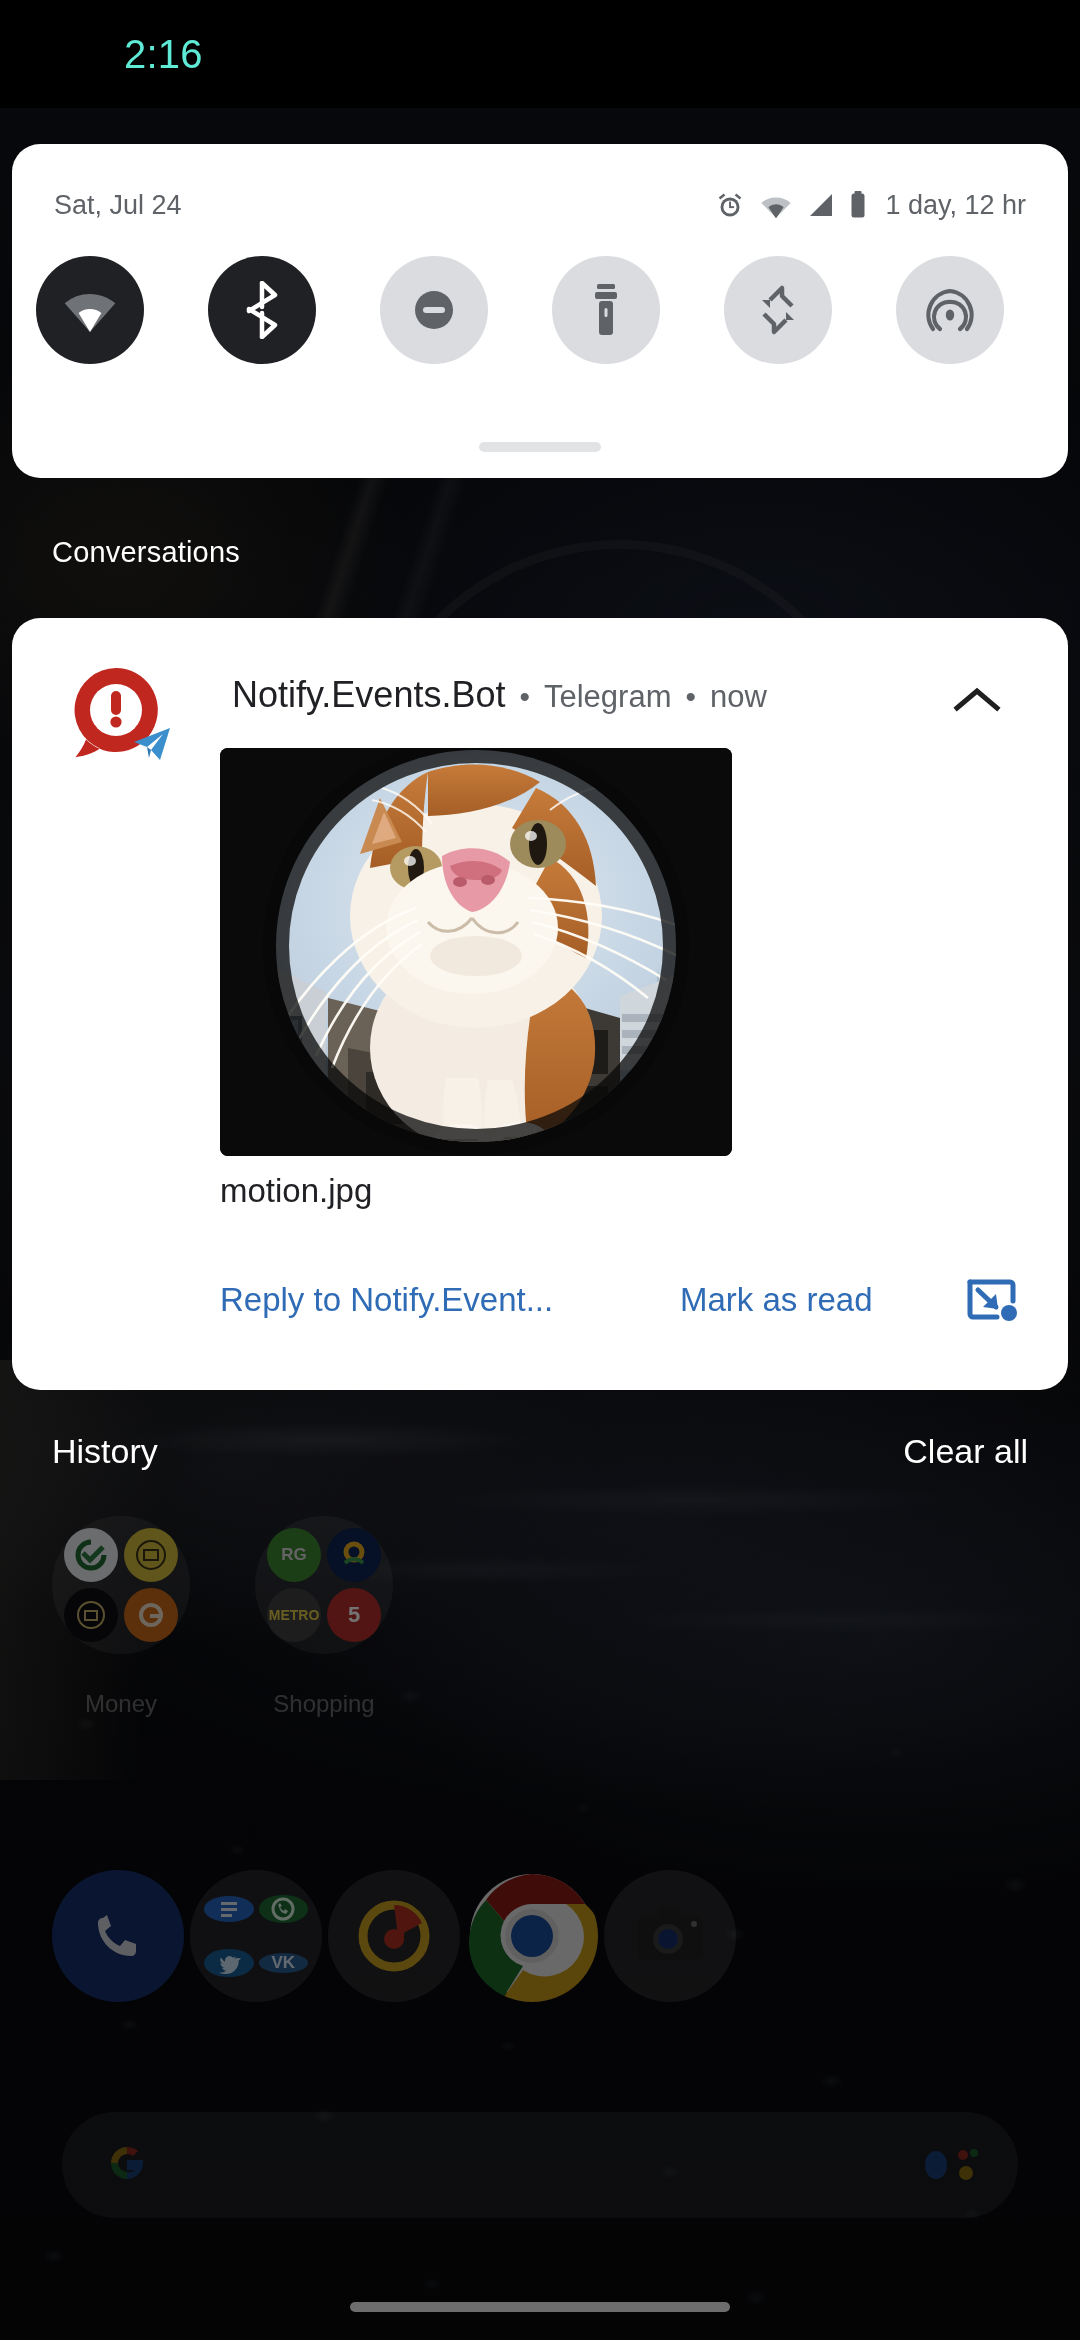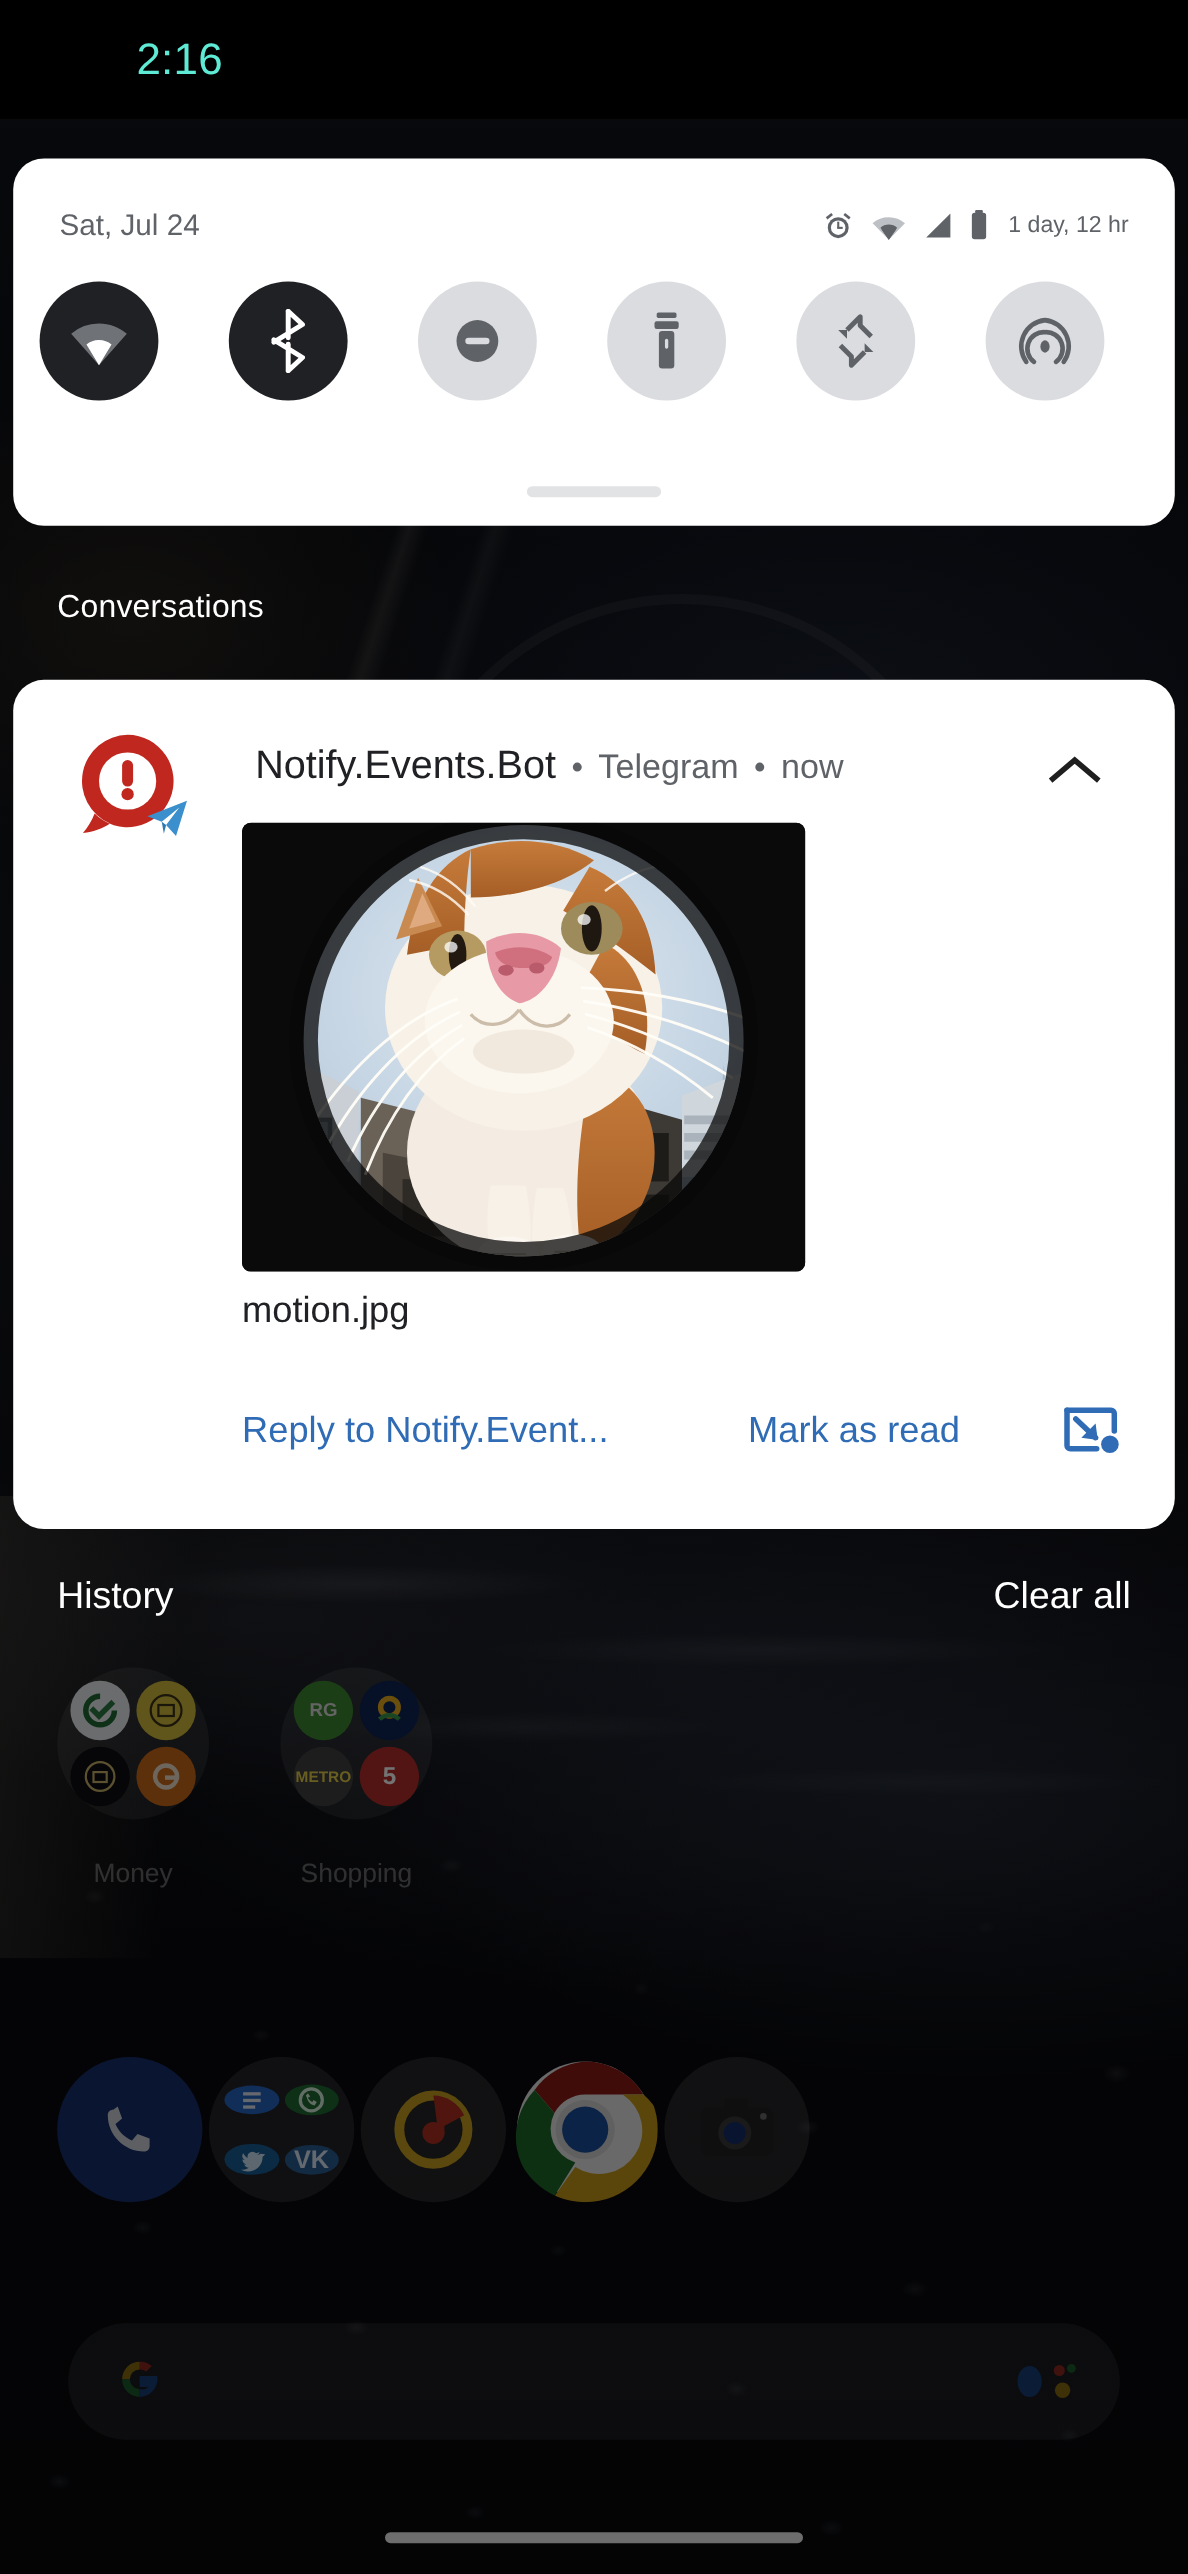--- a/index.html
+++ b/index.html
@@ -119,21 +119,21 @@
     padding: 0 42px;
     color: #5f6368;
     font-size: 27px;
   }
   #qs-date { flex: 0 0 auto; }
   #qs-icons {
     margin-left: auto;
     display: flex; align-items: center; gap: 14px;
   }
   #qs-icons svg { display: block; }
-  #battery-text { font-size: 21px; color: #5f6368; margin-left: 4px; }
+  #battery-text { font-size: 27px; color: #5f6368; margin-left: 4px; }
 
   #qs-tiles {
     position: absolute; left: 0; top: 112px;
     width: 1056px;
     display: flex; align-items: center;
     padding: 0 24px;
     gap: 0;
   }
   .tile {
     width: 108px; height: 108px;
@@ -392,21 +392,21 @@
       <svg width="28" height="28" viewBox="0 0 28 28">
           <circle cx="14" cy="14" r="10" fill="none" stroke="#d8f0dd" stroke-width="3"></circle>
           <path d="M10 12c1 4 3 6 7 7l2-3-3-2-1 2c-2-1-3-2-4-4l2-1-2-3-2 2z" fill="#d8f0dd"></path>
         </svg>
     </div>
     <div style="border-radius:50%;background:#1a5f99;display:flex;align-items:center;justify-content:center">
       <svg width="28" height="28" viewBox="0 0 28 28">
           <path d="M22 9c-1 .5-2 .8-3 1 1-.6 1.7-1.5 2-2.6-1 .6-2 1-3.2 1.2A4.5 4.5 0 0 0 10 12c0 .4 0 .7.1 1A12.8 12.8 0 0 1 6 8.6a4.5 4.5 0 0 0 1.4 6A4.4 4.4 0 0 1 5.4 14v.1c0 2.2 1.5 4 3.6 4.4a4.5 4.5 0 0 1-2 .1 4.5 4.5 0 0 0 4.2 3.1A9 9 0 0 1 4 23.4 12.7 12.7 0 0 0 10.9 25c8.3 0 12.8-6.9 12.8-12.8v-.6c.9-.6 1.6-1.4 2.3-2.3z" fill="#cfe4f5"></path>
         </svg>
     </div>
-    <div style="border-radius:50%;background:#2a5e96;display:flex;align-items:center;justify-content:center;font-size:23px;color:#dbe8f5;font-weight:700">VK</div>
+    <div style="border-radius:50%;background:#2a5e96;display:flex;align-items:center;justify-content:center;font-size:17px;color:#dbe8f5;font-weight:700">VK</div>
   </div>
 
   <div class="dockicon" style="left:328px; top:1870px; background:rgba(200,200,200,.15);">
     <svg width="86" height="86" viewBox="0 0 86 86">
       <circle cx="43" cy="43" r="31" fill="none" stroke="#c8a020" stroke-width="9"></circle>
       <path d="M43 12a31 31 0 0 1 28 18l-24 13z" fill="#b03020"></path>
       <circle cx="43" cy="46" r="10" fill="#b03020"></circle>
       <rect x="47" y="20" width="6" height="28" fill="#b03020"></rect>
     </svg>
   </div>

